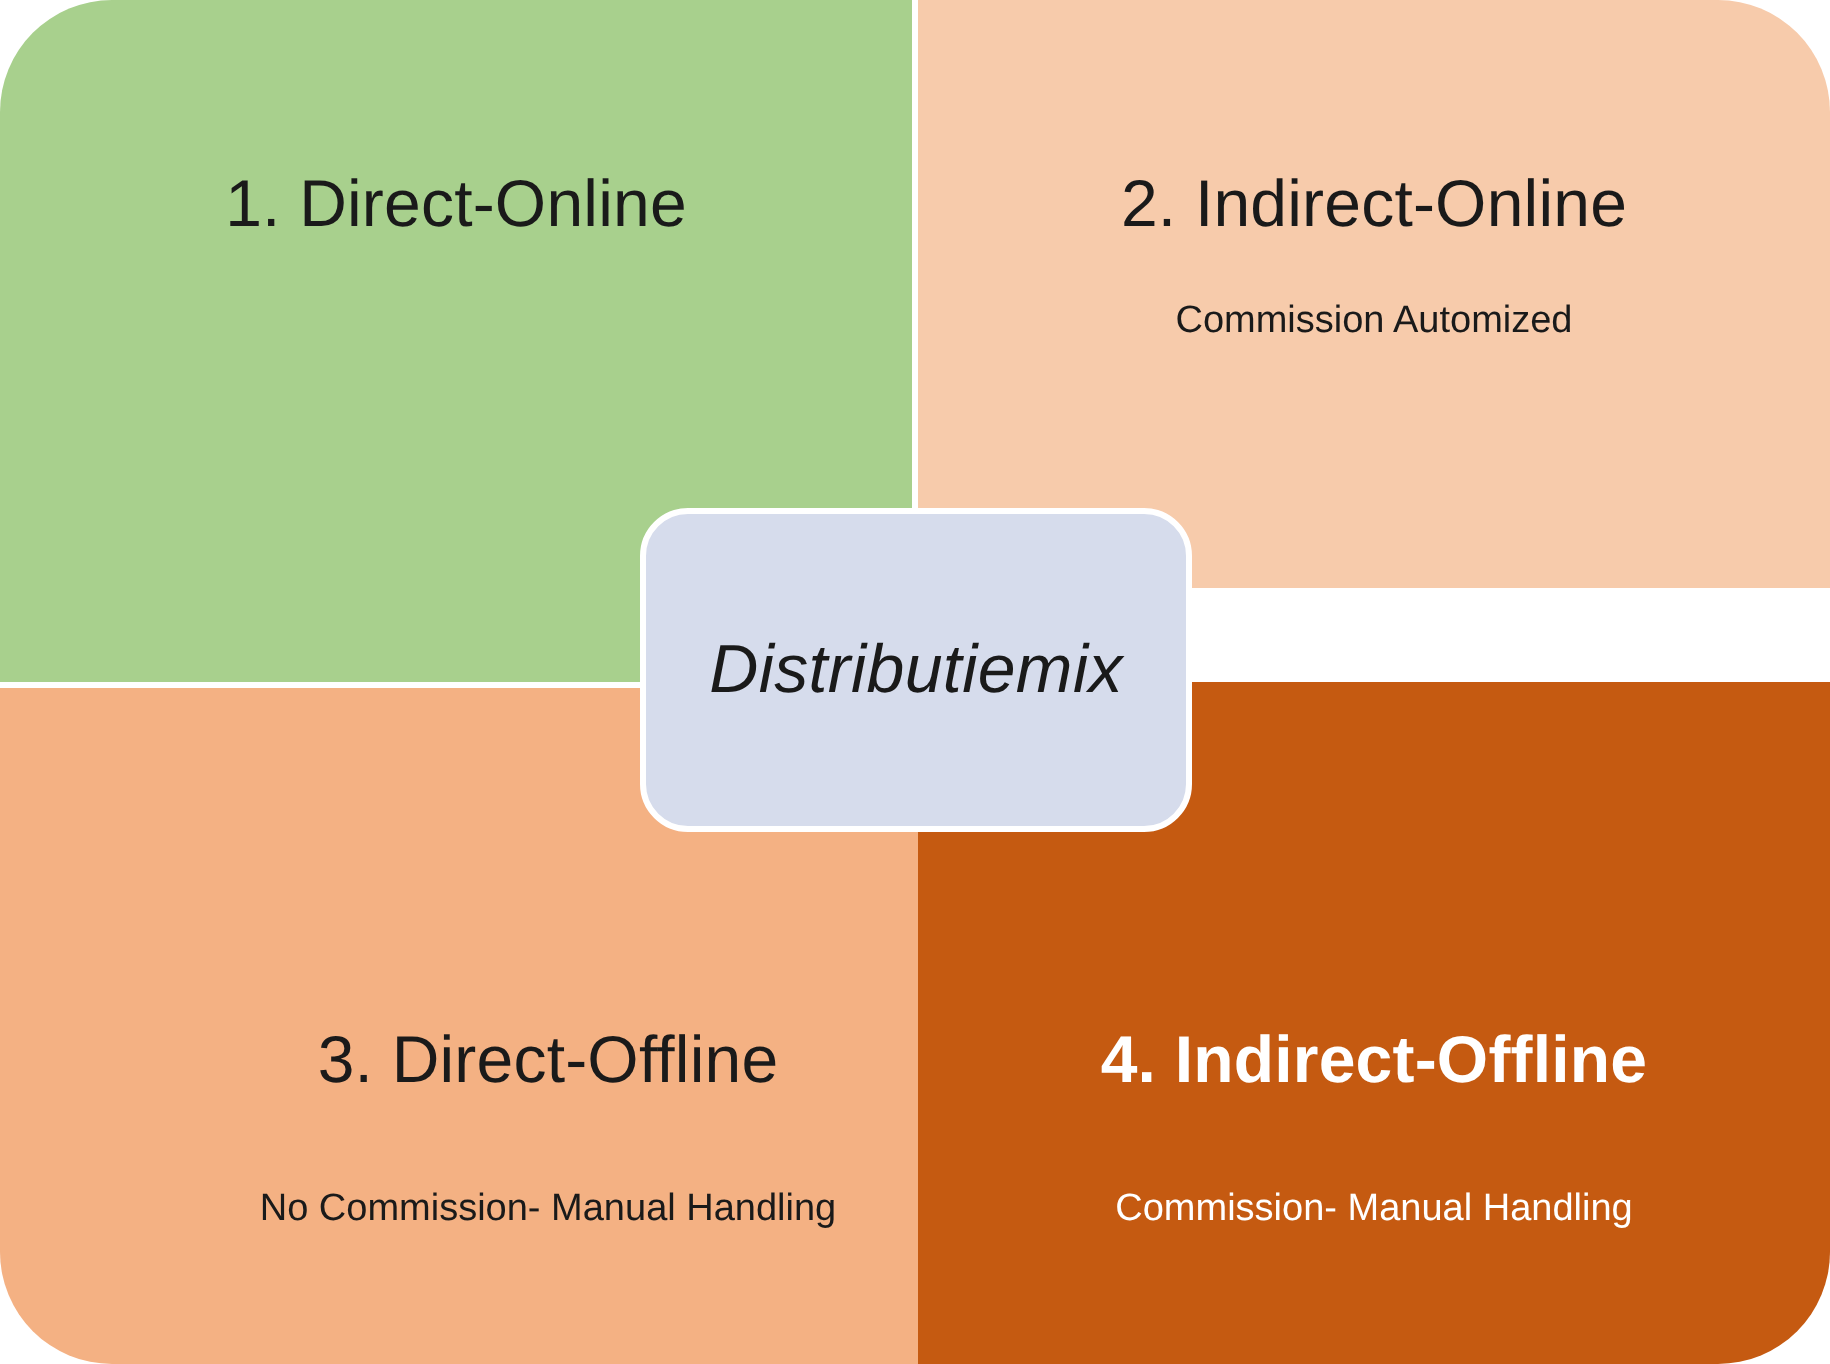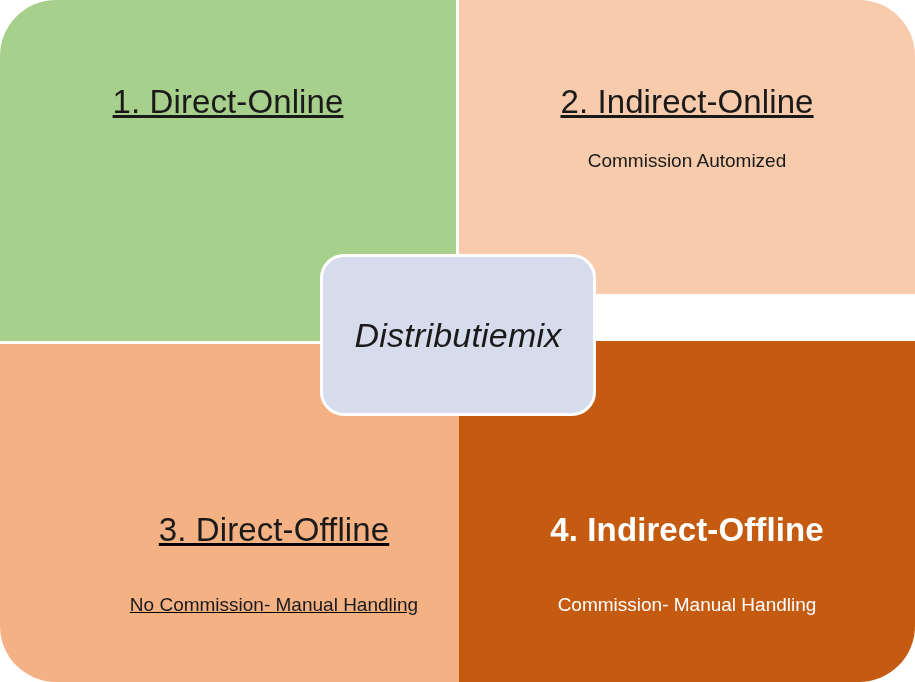--- a/index.html
+++ b/index.html
@@ -49,21 +49,20 @@
     border-radius: 0 56px 0 0;
   }
   
   #quad-3 {
     left: 0px;
     top: 344px;
     width: 548px;
     height: 338px;
     background: #F4B183;
     border-radius: 0 0 0 56px;
-    text-decoration: underline;
   }
   
   #quad-4 {
     left: 459px;
     top: 341px;
     width: 456px;
     height: 341px;
     background: #C55A11;
     border-radius: 0 0 56px 0;
   }
@@ -81,21 +80,20 @@
     font-weight: 400;
     line-height: 1.15;
     text-align: center;
     white-space: nowrap;
   }
 
   
   #quad-1 .quadrant-heading,
   #quad-2 .quadrant-heading {
     margin-top: 84px;
-    text-decoration: underline;
   }
   #quad-1 .quadrant-subtitle,
   #quad-2 .quadrant-subtitle {
     margin-top: 30px;
   }
 
   
   #quad-3 .quadrant-heading {
     margin-top: 168px;
   }

